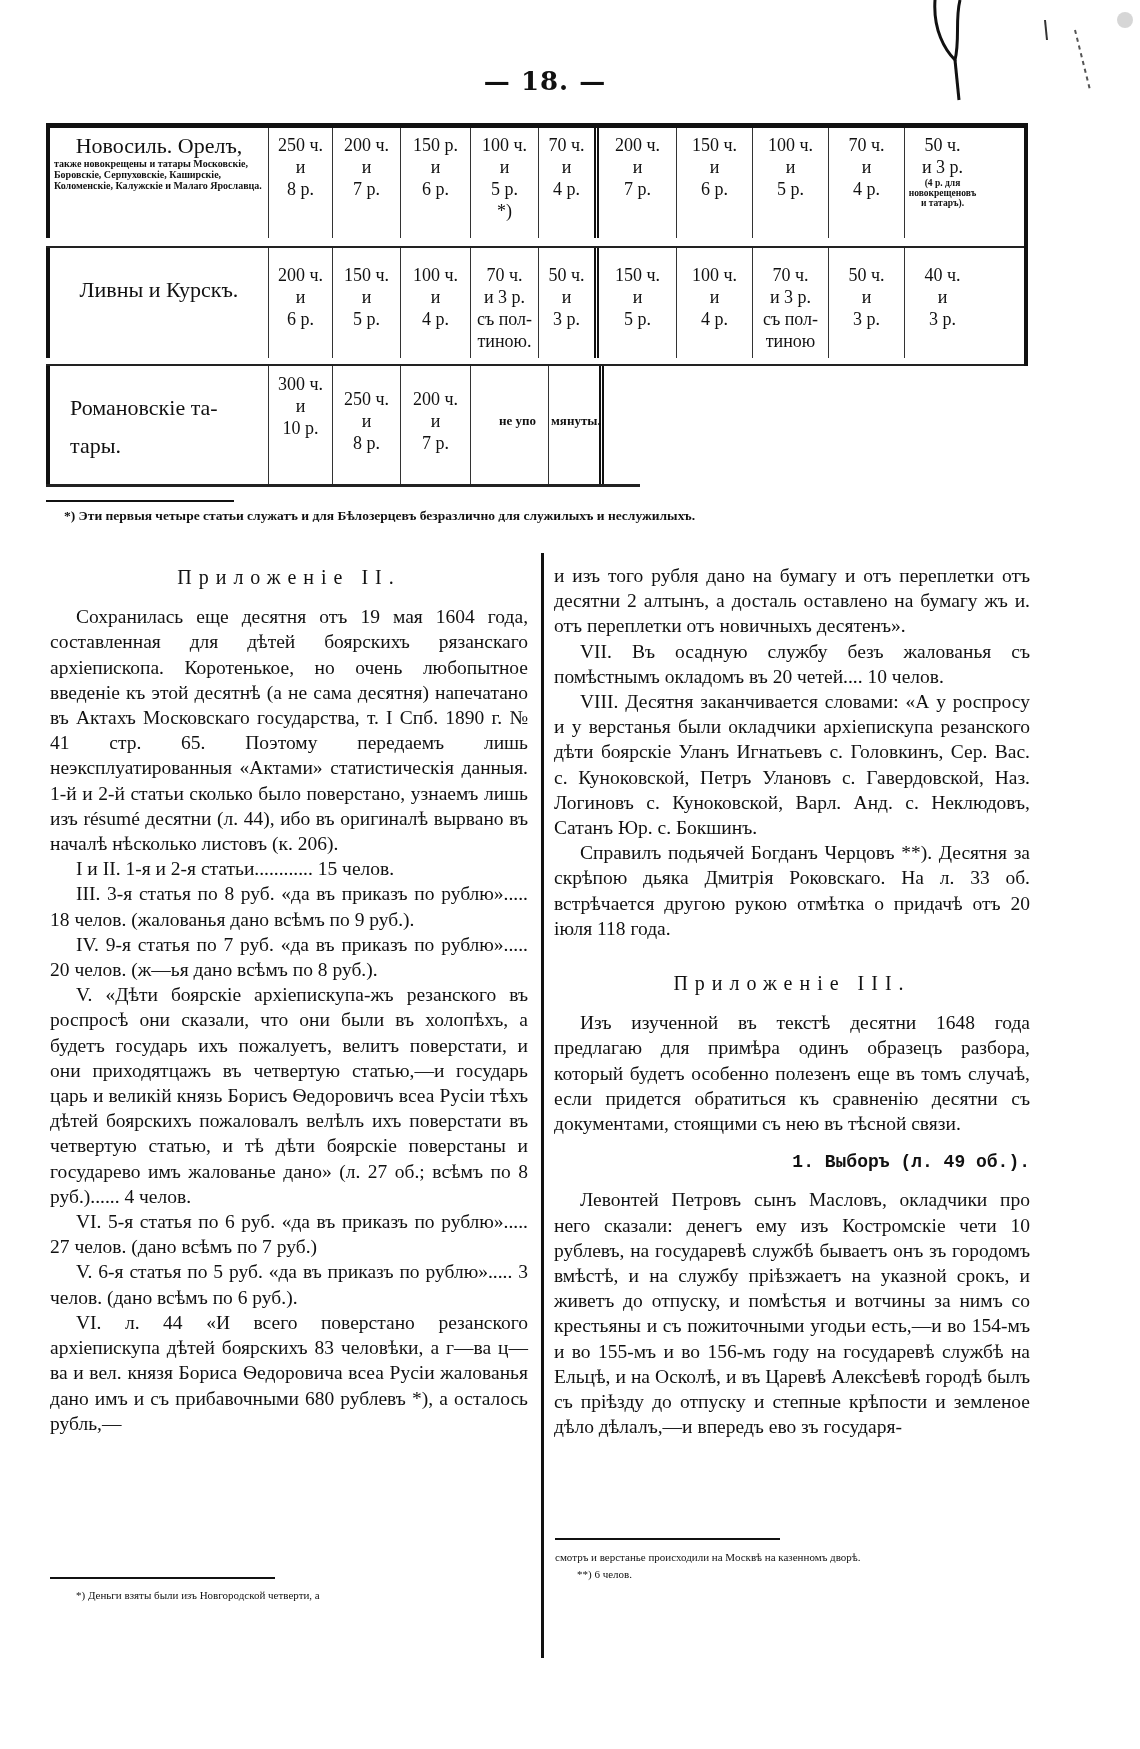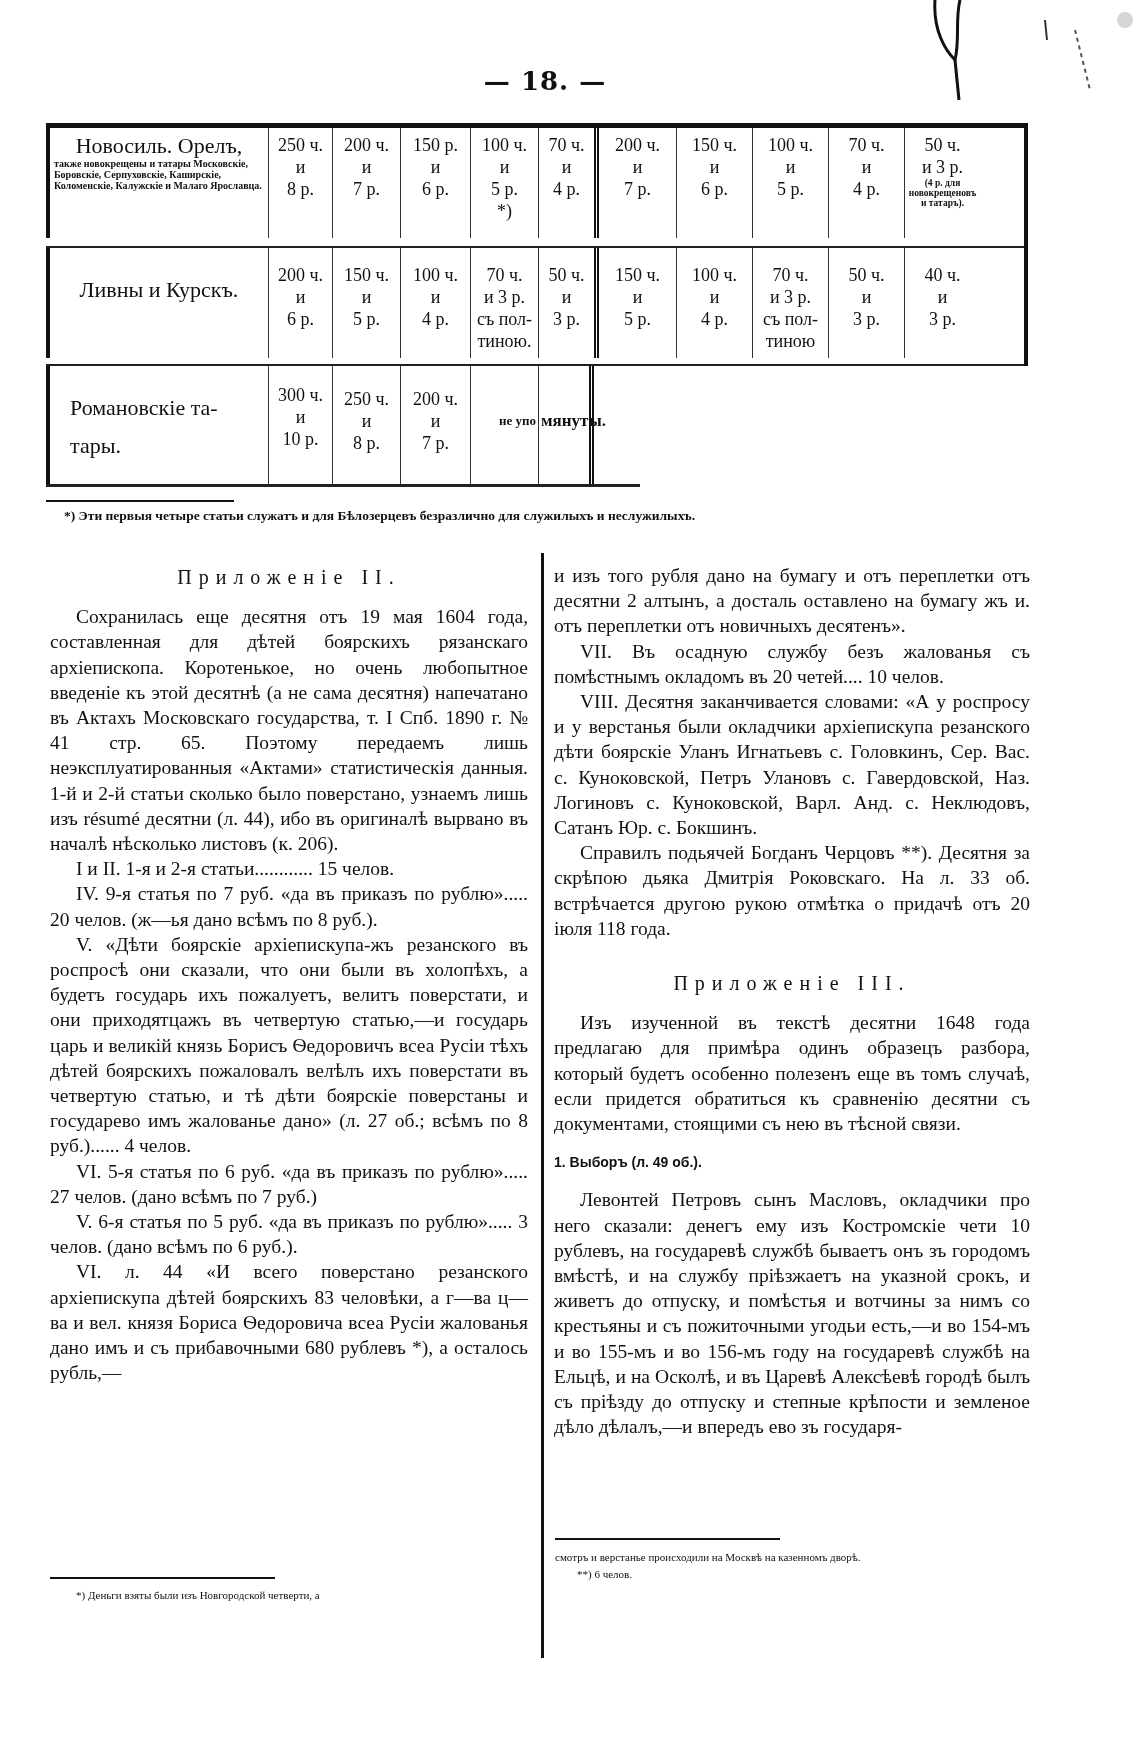--- a/index.html
+++ b/index.html
@@ -24,21 +24,21 @@
                   font-family: "Liberation Serif", serif; }
   .short-rule { position: absolute; height: 2px; background: #111; }
 
   .col { position: absolute; font-family: "Liberation Serif", serif; font-size: 19.5px; line-height: 25.2px;
          text-align: justify; }
   .col-left { left: 50px; top: 565px; width: 478px; }
   .col-right { left: 554px; top: 563px; width: 476px; }
   .col p { margin: 0; text-indent: 26px; }
   .col p.noind { text-indent: 0; }
   .heading { text-align: center; letter-spacing: 7px; font-size: 20px; margin: 0 0 14px 0 !important; text-indent: 0 !important; }
-  .subheading { text-align: left; font-weight: bold; font-family: Liberation Sans, sans-serif; font-size: 14px; text-indent: 0 !important; margin: 14px 0 12px 0 !important; }
+  .subheading { text-align: right; font-weight: bold; font-family: Liberation Mono, monospace; font-size: 18px; text-indent: 0 !important; margin: 14px 0 12px 0 !important; }
   .col-divider { position: absolute; left: 541px; top: 553px; width: 3px; height: 1105px; background: #111; }
   .fn { font-size: 11px; line-height: 17px; font-weight: normal; }
 </style>
 </head>
 <body>
 
 <div class="page-num">— 18. —</div>
 
 <svg class="scribble" viewBox="0 0 215 110">
   <path d="M10 0 C 8 30, 20 50, 30 60 C 35 40, 30 20, 35 0" stroke="#111" stroke-width="3" fill="none"></path>
@@ -168,50 +168,51 @@
       </div>
   </div>
   <div class="hline" style="left:46px; top:364px; width:980px;"></div>
   <div class="rborder" style="left:1024px; top:128px; height:238px;"></div>
 
   <div class="row" style="left:46px; top:366px; height:118px;">
     <div class="cell place" style="width:222px; padding-top:30px; text-align:left; padding-left:20px;">
       <div class="plname">Романовскіе та-</div>
       <div class="plname" style="margin-top:14px;">тары.</div>
     </div>
-    <div class="cell" style="width:64px; padding-top:18px;">
+    <div class="cell" style="width:64px; padding-top:7px;">
         <div>300 ч.</div>
         <div>и</div>
         <div>10 р.</div>
       </div>
     <div class="cell" style="width:68px; padding-top:22px;">
         <div>250 ч.</div>
         <div>и</div>
         <div>8 р.</div>
       </div>
     <div class="cell" style="width:70px; padding-top:22px;">
         <div>200 ч.</div>
         <div>и</div>
         <div>7 р.</div>
       </div>
     <div class="cell" style="width:68px; padding-top:44px; font-size:13px; font-weight:bold; text-align:right; padding-right:2px;padding-left:8px;"><span>не упо</span></div>
-    <div class="cell" style="width:56px; padding-top:44px; font-size:17px; font-weight:bold; text-align:left; padding-left:2px; border-right:5px double #111;"><span>мянуты.</span></div>
+    <div class="cell" style="width:56px; padding-top:44px; font-size:13px; font-weight:bold; text-align:left; padding-left:2px; border-right:5px double #111;margin-left:10px;"><span>мянуты.</span></div>
   </div>
   <div class="hline" style="left:46px; top:484px; width:594px; height:3px;"></div>
   <div class="short-rule" style="left:46px; top:500px; width:188px;"></div>
 </div>
 
 <div class="footnote-top">*) Эти первыя четыре статьи служатъ и для Бѣлозерцевъ безразлично для служилыхъ и неслужилыхъ.</div>
 
 <div class="col-divider"></div>
 
 <div class="col col-left">
   <p class="heading">Приложеніе II.</p>
   <p>Сохранилась еще десятня отъ 19 мая 1604 года, составленная для дѣтей боярскихъ рязанскаго архіепископа. Коротенькое, но очень любопытное введеніе къ этой десятнѣ (а не сама десятня) напечатано въ Актахъ Московскаго государства, т. I Спб. 1890 г. № 41 стр. 65. Поэтому передаемъ лишь неэксплуатированныя «Актами» статистическія данныя. 1-й и 2-й статьи сколько было поверстано, узнаемъ лишь изъ résumé десятни (л. 44), ибо въ оригиналѣ вырвано въ началѣ нѣсколько листовъ (к. 206).</p>
   <p>I и II. 1-я и 2-я статьи............ 15 челов.</p>
+  <p>III. 3-я статья по 8 руб. «да въ приказъ по рублю»..... 18 челов. (жалованья дано всѣмъ по 9 руб.).</p>
   <p>IV. 9-я статья по 7 руб. «да въ приказъ по рублю»..... 20 челов. (ж—ья дано всѣмъ по 8 руб.).</p>
   <p>V. «Дѣти боярскіе архіепискупа-жъ резанского въ роспросѣ они сказали, что они были въ холопѣхъ, а будетъ государь ихъ пожалуетъ, велитъ поверстати, и они приходятцажъ въ четвертую статью,—и государь царь и великій князь Борисъ Ѳедоровичъ всеа Русіи тѣхъ дѣтей боярскихъ пожаловалъ велѣлъ ихъ поверстати въ четвертую статью, и тѣ дѣти боярскіе поверстаны и государево имъ жалованье дано» (л. 27 об.; всѣмъ по 8 руб.)...... 4 челов.</p>
   <p>VI. 5-я статья по 6 руб. «да въ приказъ по рублю»..... 27 челов. (дано всѣмъ по 7 руб.)</p>
   <p>V. 6-я статья по 5 руб. «да въ приказъ по рублю»..... 3 челов. (дано всѣмъ по 6 руб.).</p>
   <p>VI. л. 44 «И всего поверстано резанского архіепискупа дѣтей боярскихъ 83 человѣки, а г—ва ц—ва и вел. князя Бориса Ѳедоровича всеа Русіи жалованья дано имъ и съ прибавочными 680 рублевъ *), а осталось рубль,—</p>
 </div>
 <div class="short-rule" style="left:50px; top:1577px; width:225px;"></div>
 <div class="col fn" style="left:76px; top:1587px; width:452px;">
   <span>*) Деньги взяты были изъ Новгородской четверти, а</span>
 </div>

